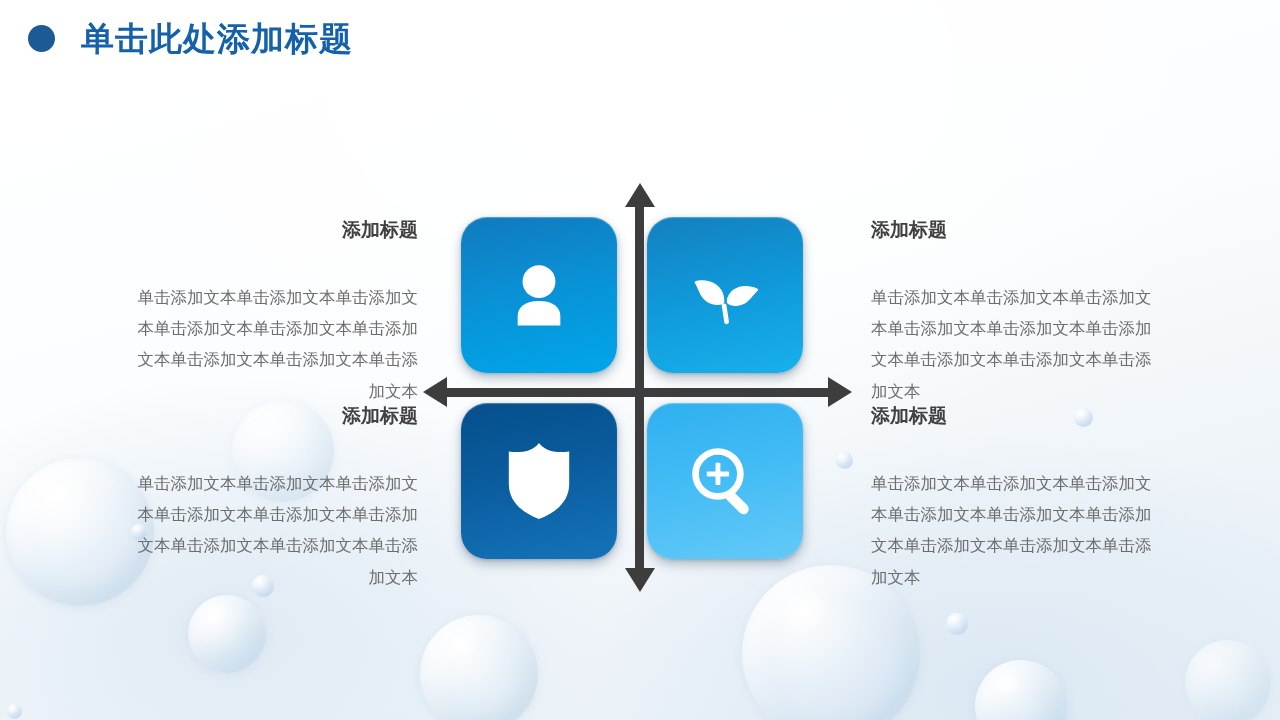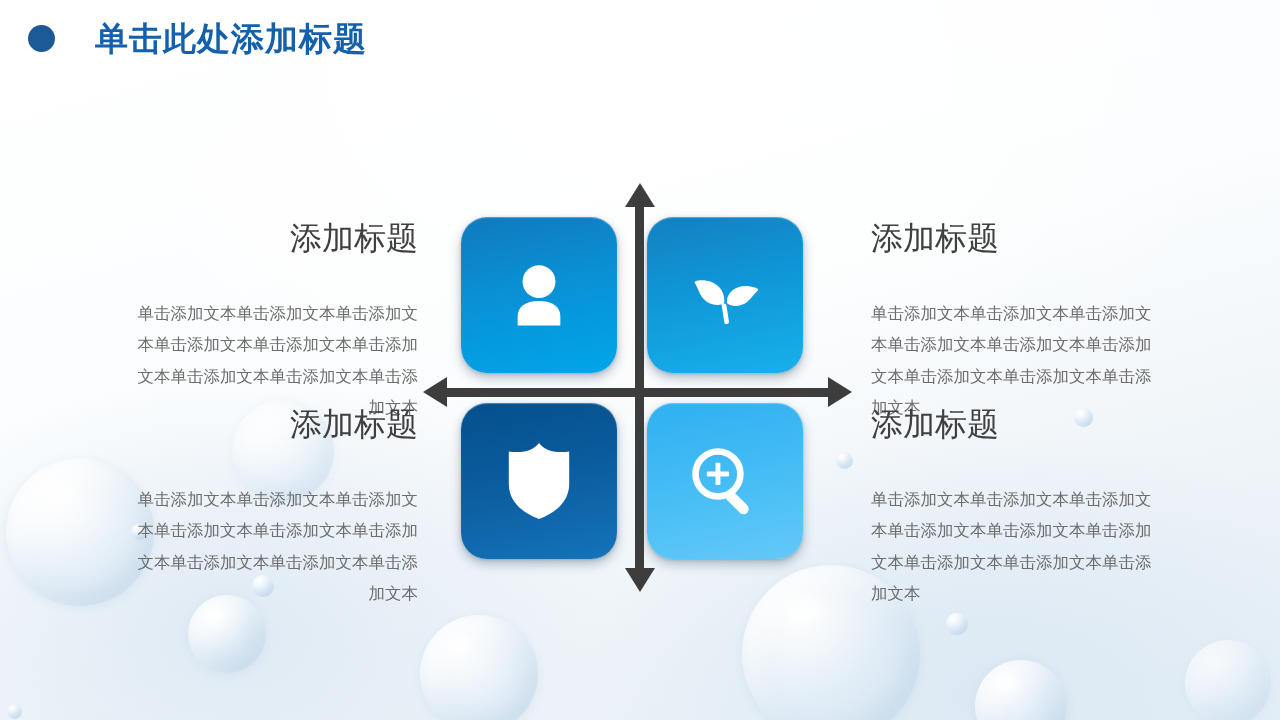--- a/index.html
+++ b/index.html
@@ -55,21 +55,21 @@
     box-shadow: inset -2px -3px 6px rgba(170,198,224,0.45), inset 2px 3px 6px rgba(255,255,255,0.9);
   }
 
   
   .title-row {
     position: absolute;
     left: 28px;
     top: 22px;
     display: flex;
     align-items: center;
-    gap: 40px;
+    gap: 26px;
   }
   .title-bullet {
     width: 27px;
     height: 27px;
     border-radius: 50%;
     background: #1c5a95;
     flex: 0 0 auto;
   }
   .slide-title {
     font-size: 33px;
@@ -158,22 +158,22 @@
   .tile-tr { left: 222px; top: 32px;  background: linear-gradient(168deg, #1480bf 0%, #0f97d8 45%, #18b0ec 100%); }
   .tile-bl { left: 36px;  top: 218px; background: linear-gradient(168deg, #064f8c 0%, #0a5c9e 45%, #1573b9 100%); }
   .tile-br { left: 222px; top: 218px; background: linear-gradient(168deg, #2fb0f0 0%, #44bcf5 48%, #63c9f8 100%); }
 
   
   .txt-block {
     position: absolute;
     width: 296px;
   }
   .txt-heading {
-    font-size: 32px;
-    font-weight: normal;
+    font-size: 19px;
+    font-weight: bold;
     color: #404040;
     margin-bottom: 4px;
     line-height: 1.25;
   }
   .txt-body {
     font-size: 16.5px;
     color: #6e6e6e;
     line-height: 1.9;
     font-family: "DejaVu Sans", "Liberation Sans", sans-serif;
     margin-top: 40px;

